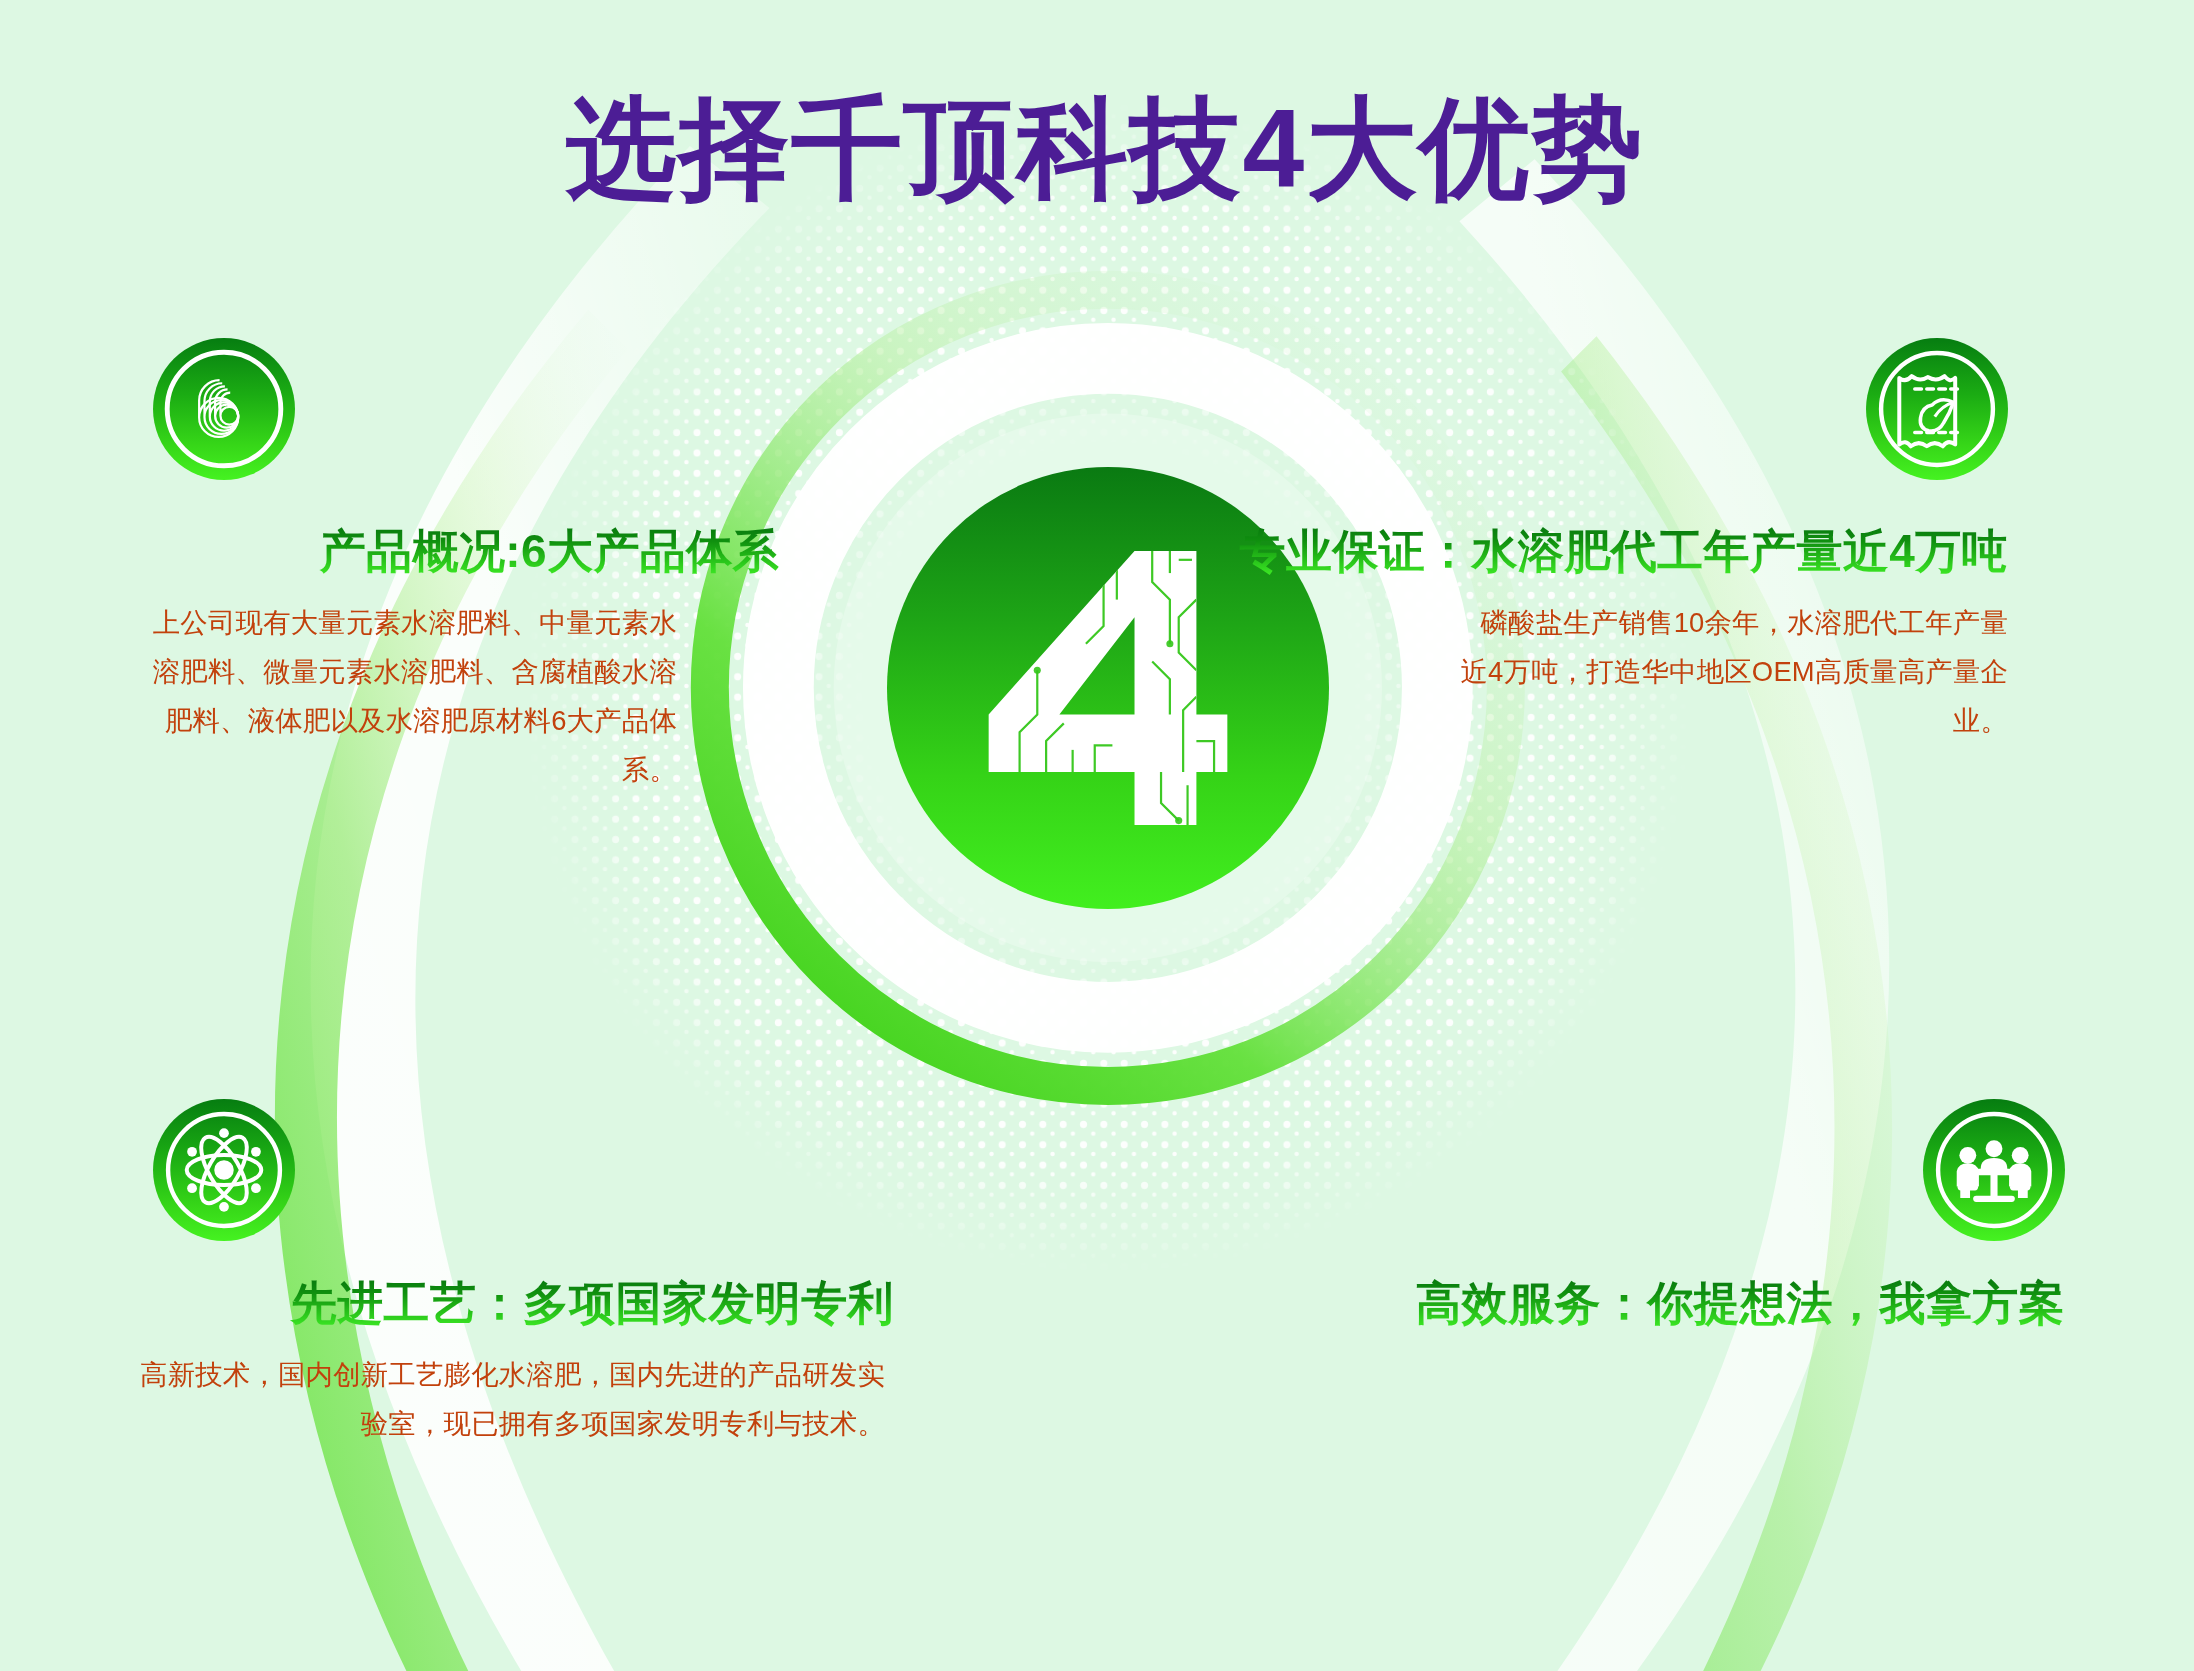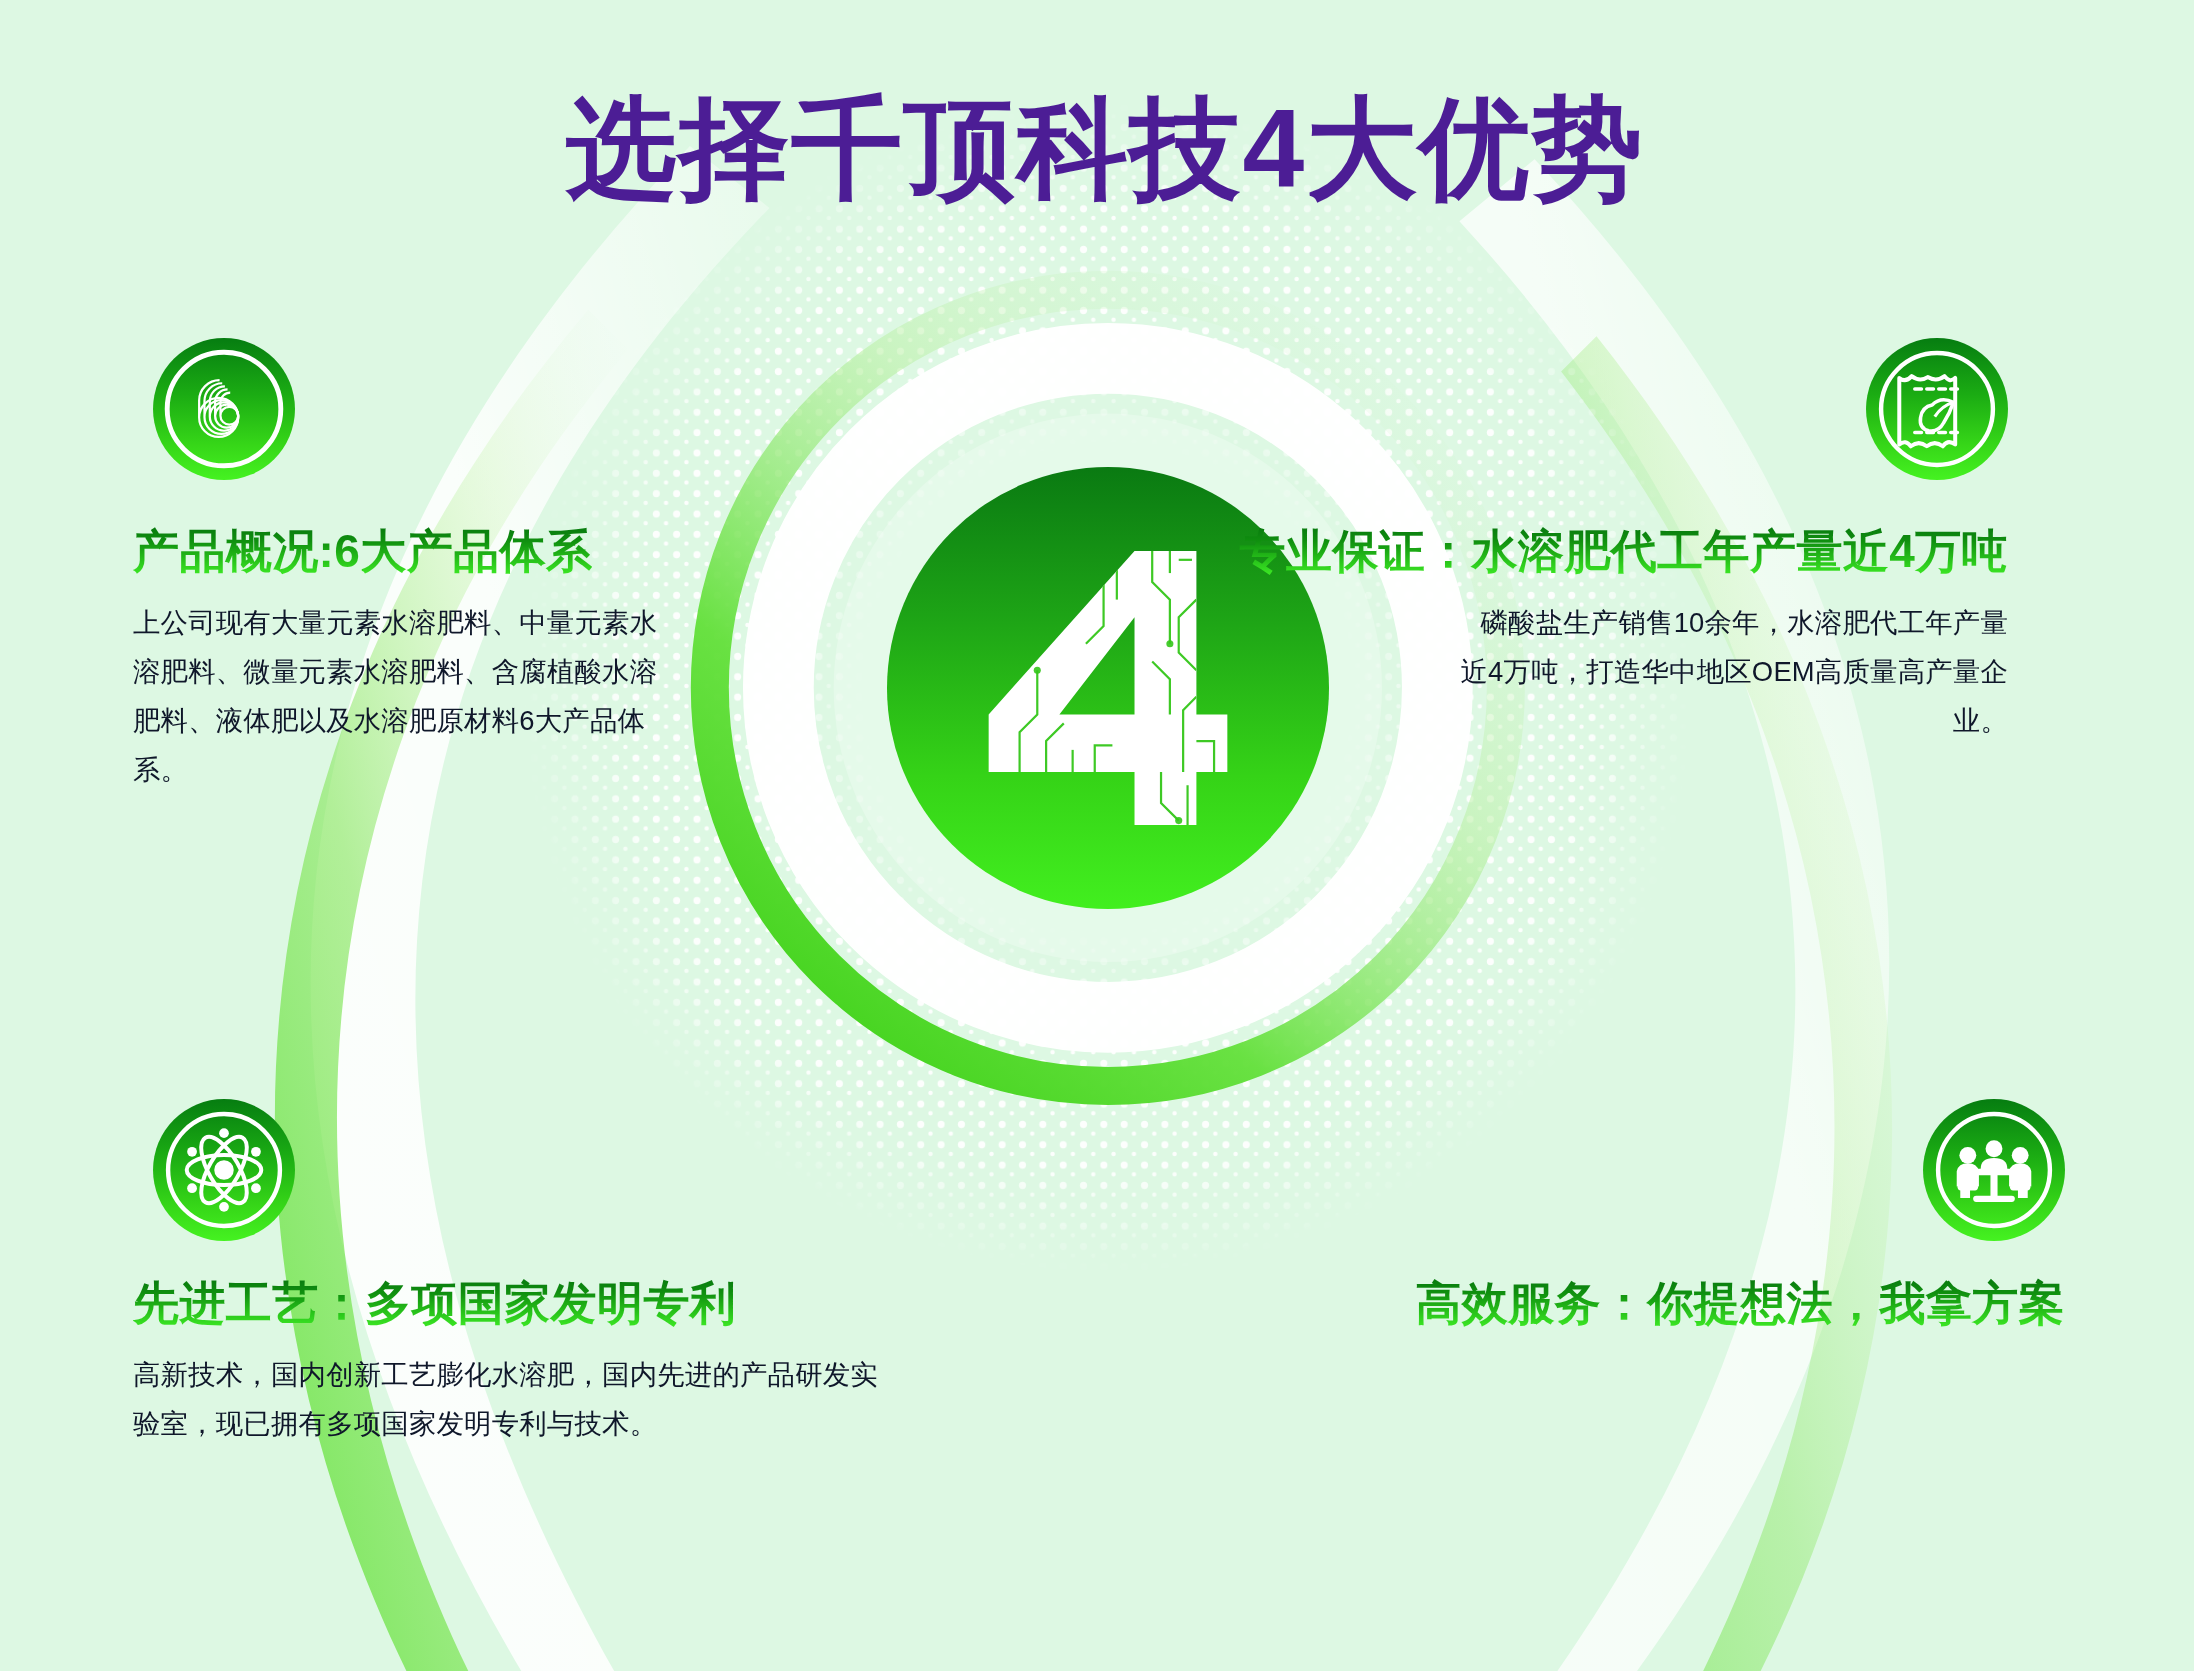--- a/index.html
+++ b/index.html
@@ -32,21 +32,21 @@
     position:absolute; left:206px; top:206px; width:442px; height:442px;
     border-radius:50%;
     background:linear-gradient(180deg,#0a7a12 0%,#1ea516 35%,#35d317 70%,#42ef1f 100%);
   }
   #hub-number{
     position:absolute; left:0; top:0; width:442px; height:442px;
   }
 
   
   .quad{ position:absolute; width:646px; }
-  .quad.left  { text-align:left; }
+  .quad.left  { text-align:right; }
   .quad.right { text-align:right; }
 
   .badge{
     position:absolute;
     width:142px; height:142px;
     border-radius:50%;
     background:linear-gradient(180deg,#067d11 0%,#1bac13 40%,#36d618 75%,#45f221 100%);
     display:flex; align-items:center; justify-content:center;
   }
   .badge svg{ width:142px; height:142px; display:block; }
@@ -60,21 +60,21 @@
     background:linear-gradient(180deg,#07760f 0%,#10900f 32%,#2bc91c 72%,#41ef27 100%);
     -webkit-background-clip:text;
     background-clip:text;
     color:transparent;
     -webkit-text-fill-color:transparent;
   }
   .quad p{
     margin-top:21px;
     font-size:27.4px;
     line-height:1.78;
-    color:#0f172a;
+    color:#c2410c;
     letter-spacing:0.2px;
   }
 
   
   #quad-tl { left:133px;  top:524px; }
   #quad-tl .badge { left:20px; top:-186px; }
 
   #quad-tr { left:1132px; top:524px; width:876px; }
   #quad-tr .badge { right:0px; top:-186px; }
 

